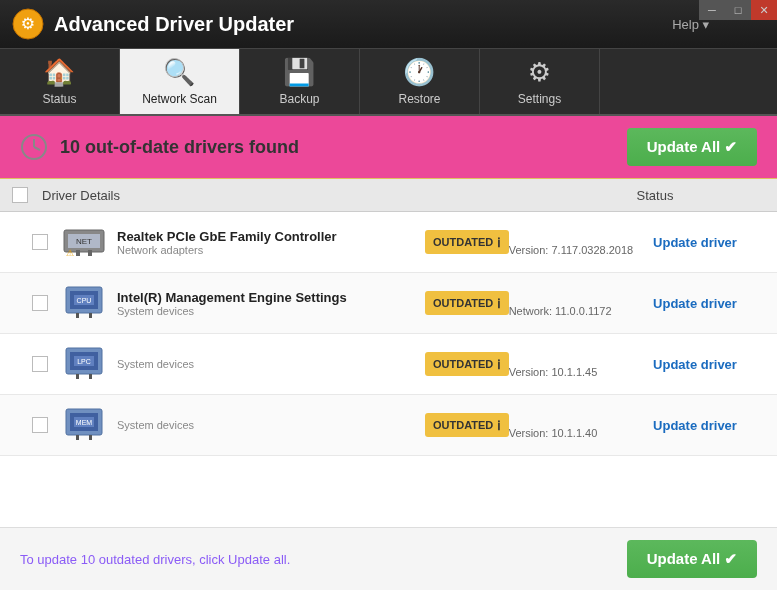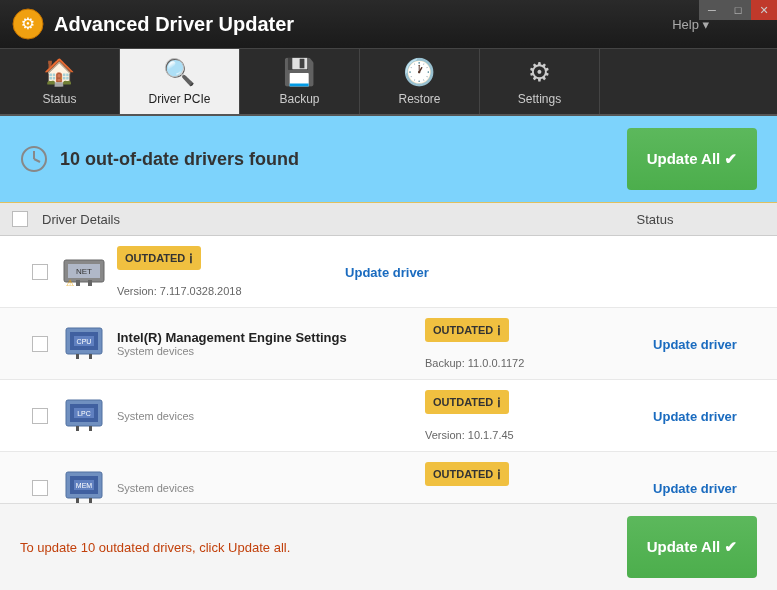--- a/index.html
+++ b/index.html
@@ -93,21 +93,21 @@
     .main-content {
       background: #f5f5f5;
       flex: 1;
       height: calc(590px - 52px - 64px);
       display: flex;
       flex-direction: column;
     }
 
     
     .alert-banner {
-      background: #7dd3fc;
+      background: #ec4899;
       border-bottom: 1px solid #e0c060;
       display: flex;
       align-items: center;
       padding: 12px 20px;
       justify-content: space-between;
     }
     .alert-banner .alert-text {
       display: flex;
       align-items: center;
       font-size: 18px;
@@ -117,21 +117,21 @@
     .alert-banner .clock-icon {
       width: 28px;
       height: 28px;
       margin-right: 12px;
       color: #888;
     }
     .btn-update-all {
       background: linear-gradient(to bottom, #5cb85c, #4cae4c);
       color: white;
       border: none;
-      padding: 22px 20px;
+      padding: 10px 20px;
       font-size: 15px;
       font-weight: bold;
       border-radius: 4px;
       cursor: pointer;
       display: flex;
       align-items: center;
       gap: 8px;
     }
 
     
@@ -163,21 +163,21 @@
       display: flex;
       align-items: center;
       padding: 10px 32px;
       border-bottom: 1px solid #e8e8e8;
       background: #fff;
     }
     .driver-row:nth-child(even) { background: #fafafa; }
     .driver-row .col-check { width: 30px; }
     .driver-row .col-icon { width: 55px; }
     .driver-row .col-info { flex: 1; }
-    .driver-row .col-status-area { width: 220px; display: flex; flex-direction: column; align-items: flex-start; }
+    .driver-row .col-status-area { width: 220px; display: flex; flex-direction: row; align-items: center; }
     .driver-row .col-action { width: 100px; text-align: center; }
 
     .driver-name {
       font-size: 13px;
       font-weight: bold;
       color: #222;
     }
     .driver-category {
       font-size: 11px;
       color: #888;
@@ -216,21 +216,21 @@
     .footer-bar {
       background: #f5f5f5;
       border-top: 1px solid #ddd;
       display: flex;
       align-items: center;
       justify-content: space-between;
       padding: 12px 20px;
     }
     .footer-text {
       font-size: 13px;
-      color: #c2410c;
+      color: #8b5cf6;
     }
 
     
     .check-box {
       width: 16px;
       height: 16px;
       border: 1px solid #bbb;
       background: #fff;
       cursor: pointer;
     }
@@ -252,21 +252,21 @@
   </div>
 </div>
 
 <div class="nav-tabs">
   <div class="nav-tab">
     <span class="tab-icon">🏠</span>
     <span>Status</span>
   </div>
   <div class="nav-tab active">
     <span class="tab-icon">🔍</span>
-    <span>Driver PCIe</span>
+    <span>Network Scan</span>
   </div>
   <div class="nav-tab">
     <span class="tab-icon">💾</span>
     <span>Backup</span>
   </div>
   <div class="nav-tab">
     <span class="tab-icon">🕐</span>
     <span>Restore</span>
   </div>
   <div class="nav-tab">
@@ -306,20 +306,24 @@
       <div class="col-icon">
         <svg class="device-img" viewBox="0 0 44 36">
           <rect x="2" y="8" width="40" height="22" rx="2" fill="#888" stroke="#666" stroke-width="1"></rect>
           <rect x="6" y="12" width="32" height="14" fill="#b0b8c8"></rect>
           <rect x="14" y="28" width="4" height="6" fill="#666"></rect>
           <rect x="26" y="28" width="4" height="6" fill="#666"></rect>
           <text x="22" y="22" text-anchor="middle" font-size="8" fill="#333">NET</text>
           <text x="8" y="34" text-anchor="middle" font-size="9" fill="#e8a000">⚠</text>
         </svg>
       </div>
+      <div class="col-info">
+        <div class="driver-name">Realtek PCIe GbE Family Controller</div>
+        <div class="driver-category">Network adapters</div>
+      </div>
       <div class="col-status-area">
         <div class="outdated-badge">
           <span>OUTDATED</span>
           <span style="font-size:13px;">ℹ</span>
         </div>
         <div class="version-text">Version: 7.117.0328.2018</div>
       </div>
       <div class="col-action">
         <a class="update-link">Update driver</a>
       </div>
@@ -341,21 +345,21 @@
       </div>
       <div class="col-info">
         <div class="driver-name">Intel(R) Management Engine Settings</div>
         <div class="driver-category">System devices</div>
       </div>
       <div class="col-status-area">
         <div class="outdated-badge">
           <span>OUTDATED</span>
           <span style="font-size:13px;">ℹ</span>
         </div>
-        <div class="version-text">Backup: 11.0.0.1172</div>
+        <div class="version-text">Network: 11.0.0.1172</div>
       </div>
       <div class="col-action">
         <a class="update-link">Update driver</a>
       </div>
     </div>
 
     <div class="driver-row">
       <div class="col-check">
         <div class="check-box"></div>
       </div>
@@ -370,21 +374,21 @@
         </svg>
       </div>
       <div class="col-info">
         <div class="driver-category">System devices</div>
       </div>
       <div class="col-status-area">
         <div class="outdated-badge">
           <span>OUTDATED</span>
           <span style="font-size:13px;">ℹ</span>
         </div>
-        <div class="version-text">Version: 10.1.7.45</div>
+        <div class="version-text">Version: 10.1.1.45</div>
       </div>
       <div class="col-action">
         <a class="update-link">Update driver</a>
       </div>
     </div>
 
     <div class="driver-row">
       <div class="col-check">
         <div class="check-box"></div>
       </div>

